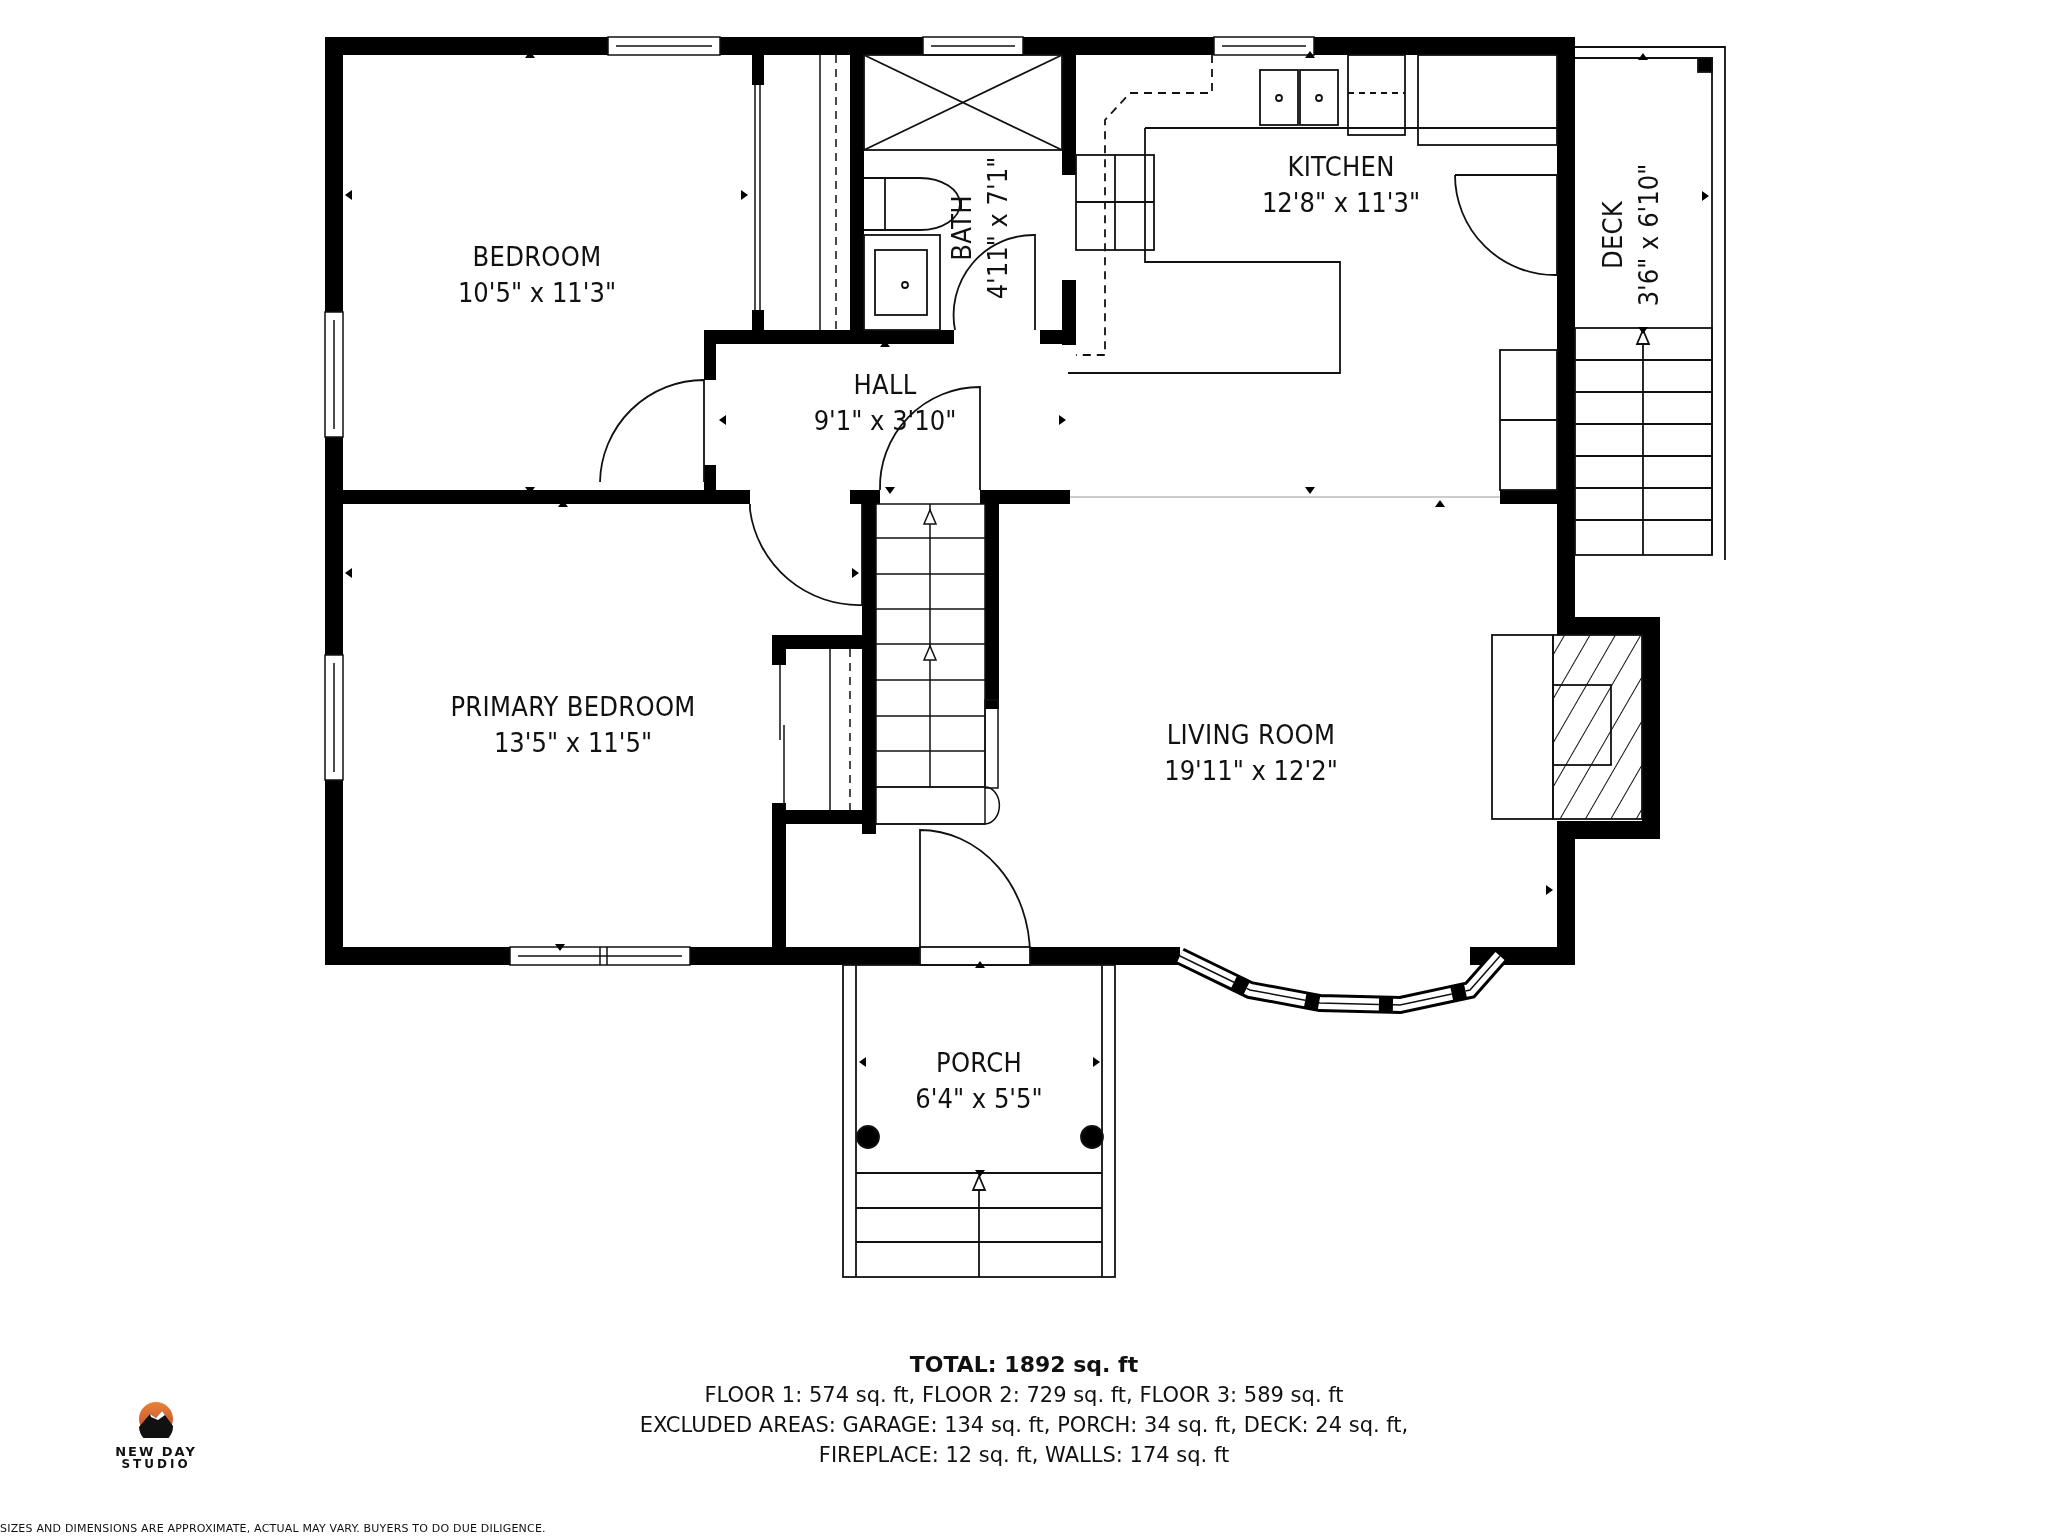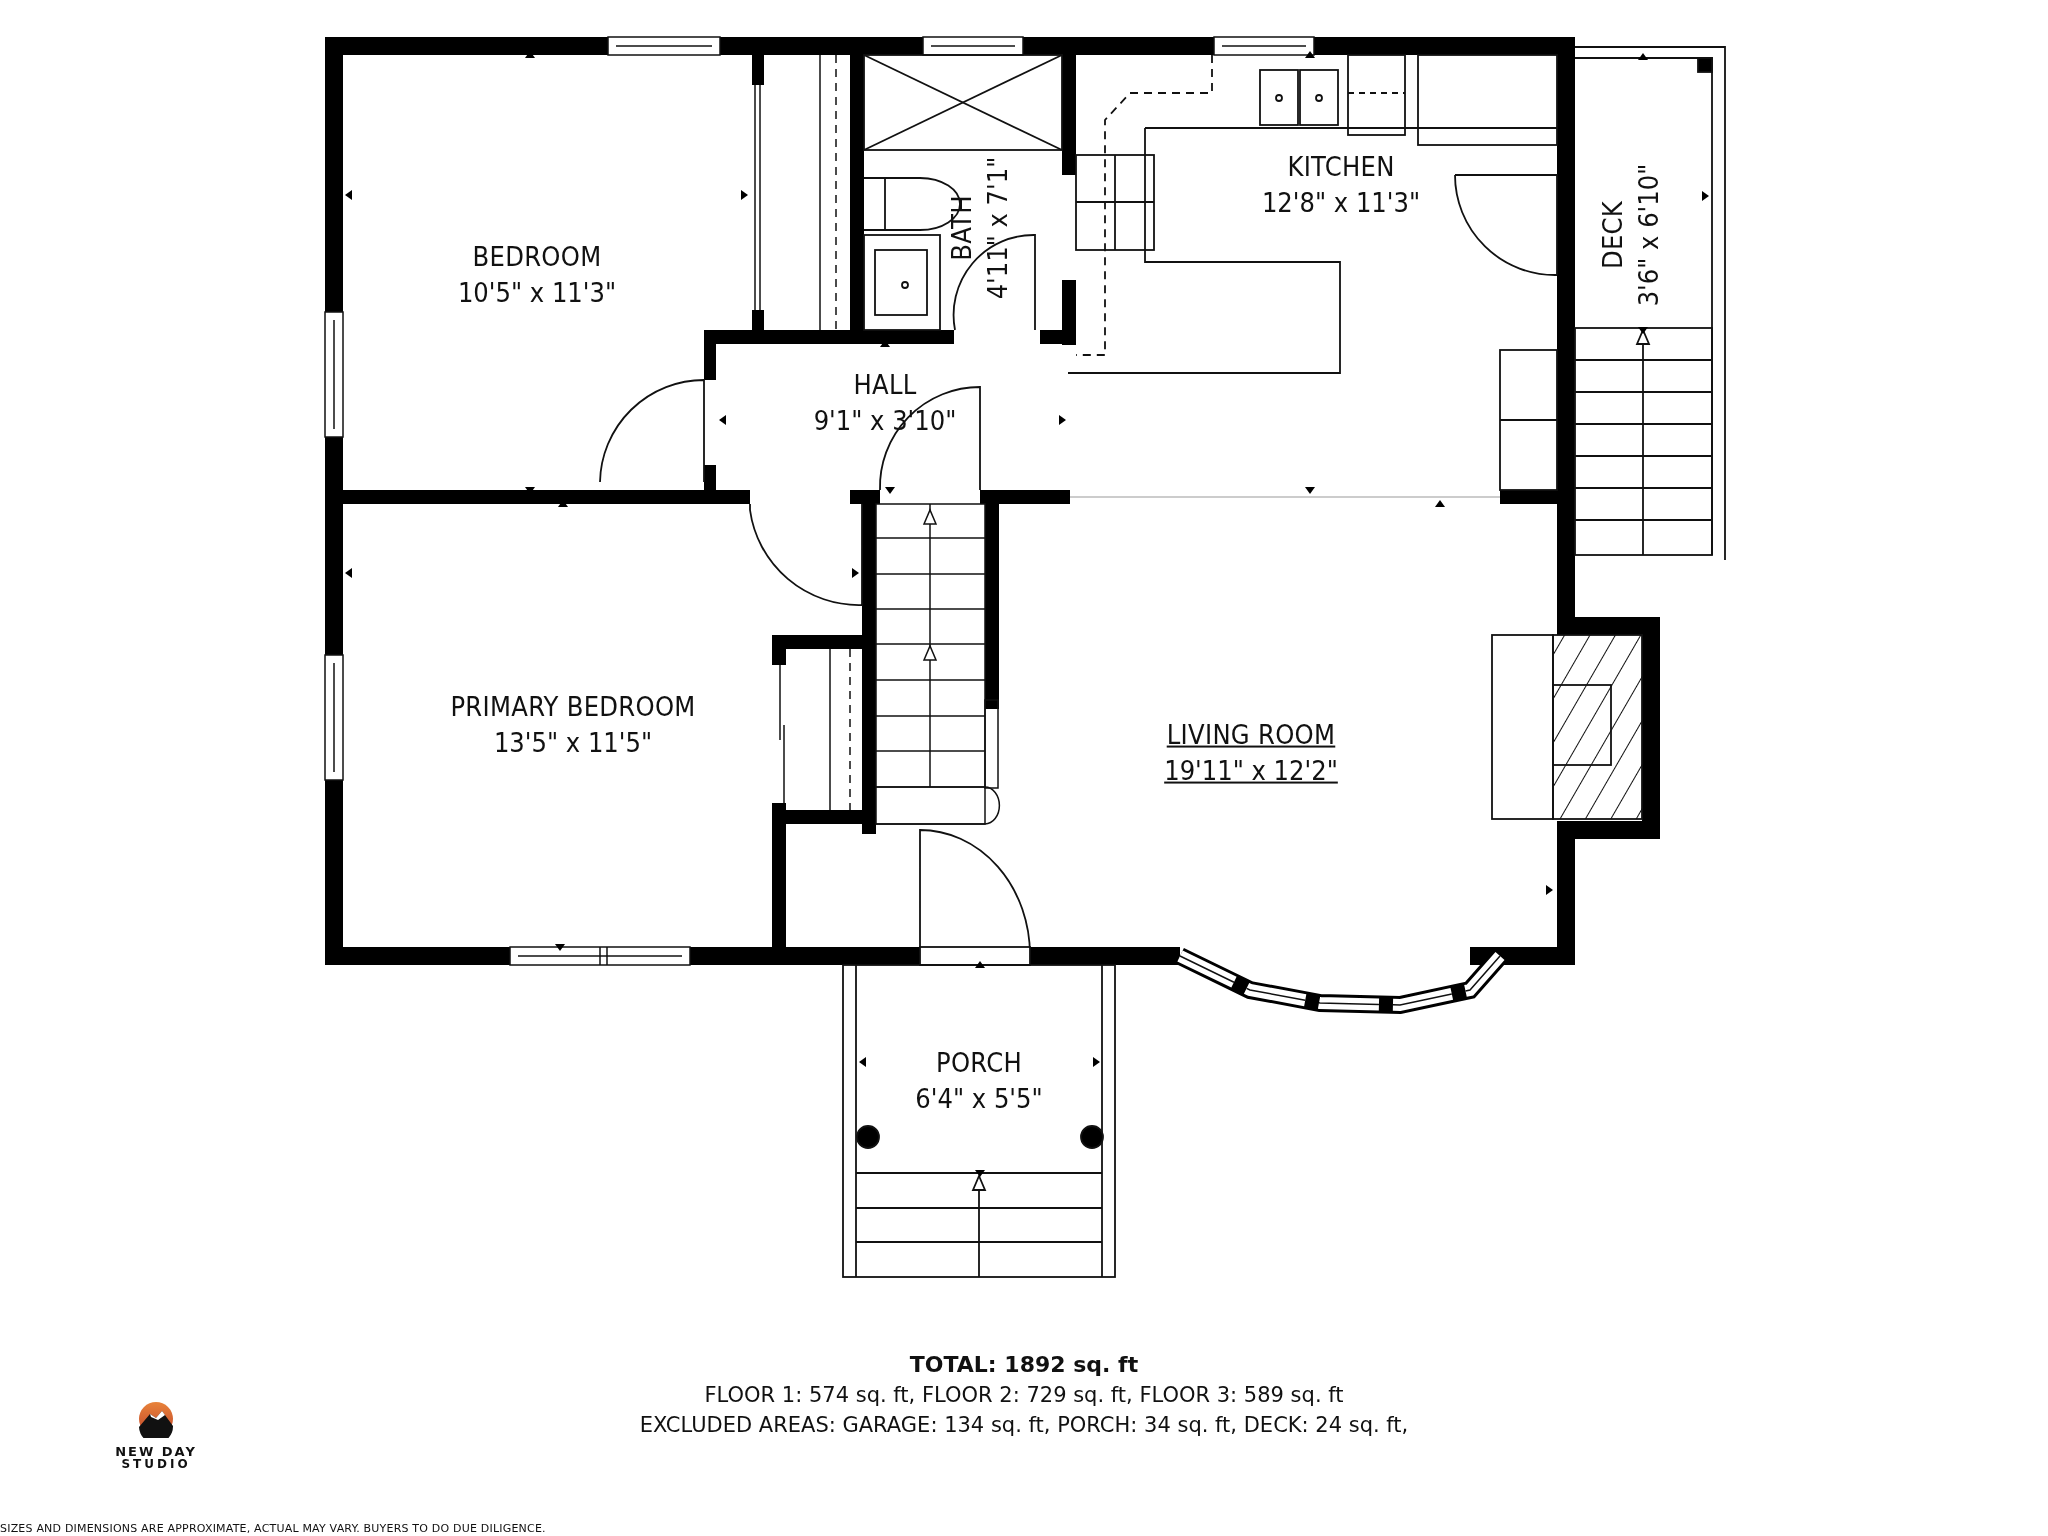--- a/index.html
+++ b/index.html
@@ -266,33 +266,34 @@
   <span class="room-dim">3'6" x 6'10"</span>
 </div>
 <div class="room-label" style="left:885px;top:403px;text-align:center;">
   <span class="room-name">HALL</span>
   <span class="room-dim">9'1" x 3'10"</span>
 </div>
 <div class="room-label" style="left:573px;top:725px;">
   <span class="room-name">PRIMARY BEDROOM</span>
   <span class="room-dim">13'5" x 11'5"</span>
 </div>
-<div class="room-label" style="left:1251px;top:753px;text-decoration:underline;">
+<div class="room-label" style="left:1251px;top:753px;">
   <span class="room-name">LIVING ROOM</span>
   <span class="room-dim">19'11" x 12'2"</span>
 </div>
 <div class="room-label" style="left:979px;top:1081px;">
   <span class="room-name">PORCH</span>
   <span class="room-dim">6'4" x 5'5"</span>
 </div>
 
 <div id="summary">
   <div class="total">TOTAL: 1892 sq. ft</div>
   <div class="line">FLOOR 1: 574 sq. ft, FLOOR 2: 729 sq. ft, FLOOR 3: 589 sq. ft</div>
   <div class="line">EXCLUDED AREAS: GARAGE: 134 sq. ft, PORCH: 34 sq. ft, DECK: 24 sq. ft,</div>
+  <div class="line">FIREPLACE: 12 sq. ft, WALLS: 174 sq. ft</div>
 </div>
 <div id="disclaimer">SIZES AND DIMENSIONS ARE APPROXIMATE, ACTUAL MAY VARY. BUYERS TO DO DUE DILIGENCE.</div>
 
 <div id="logo">
   <svg width="44" height="38" viewBox="0 0 44 38">
     <defs>
       <linearGradient id="sunGrad" x1="0" y1="0" x2="0" y2="1">
         <stop offset="0" stop-color="#e8833a"></stop>
         <stop offset="1" stop-color="#c0442a"></stop>
       </linearGradient>

